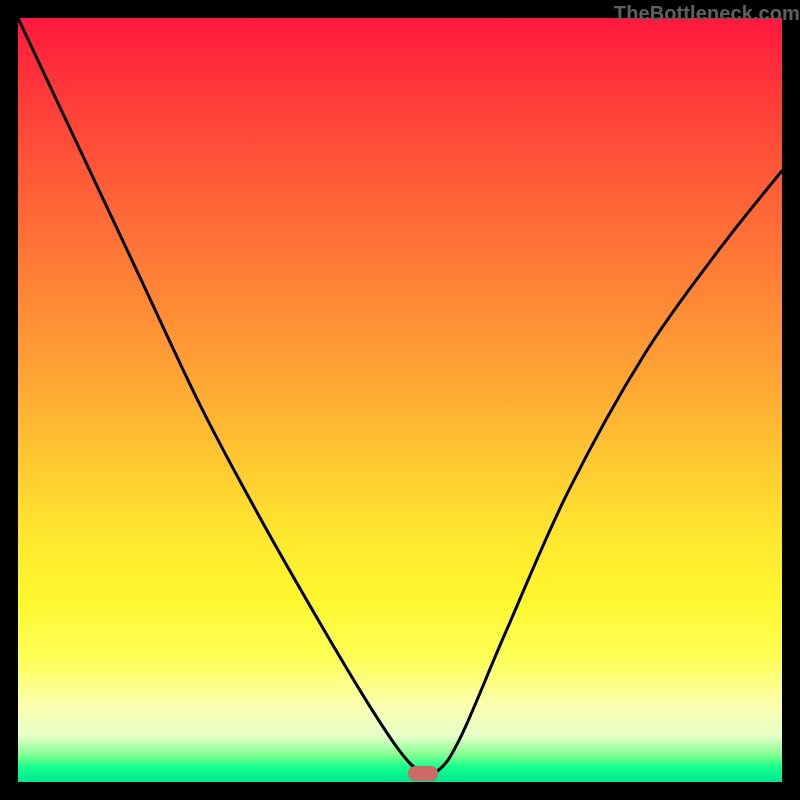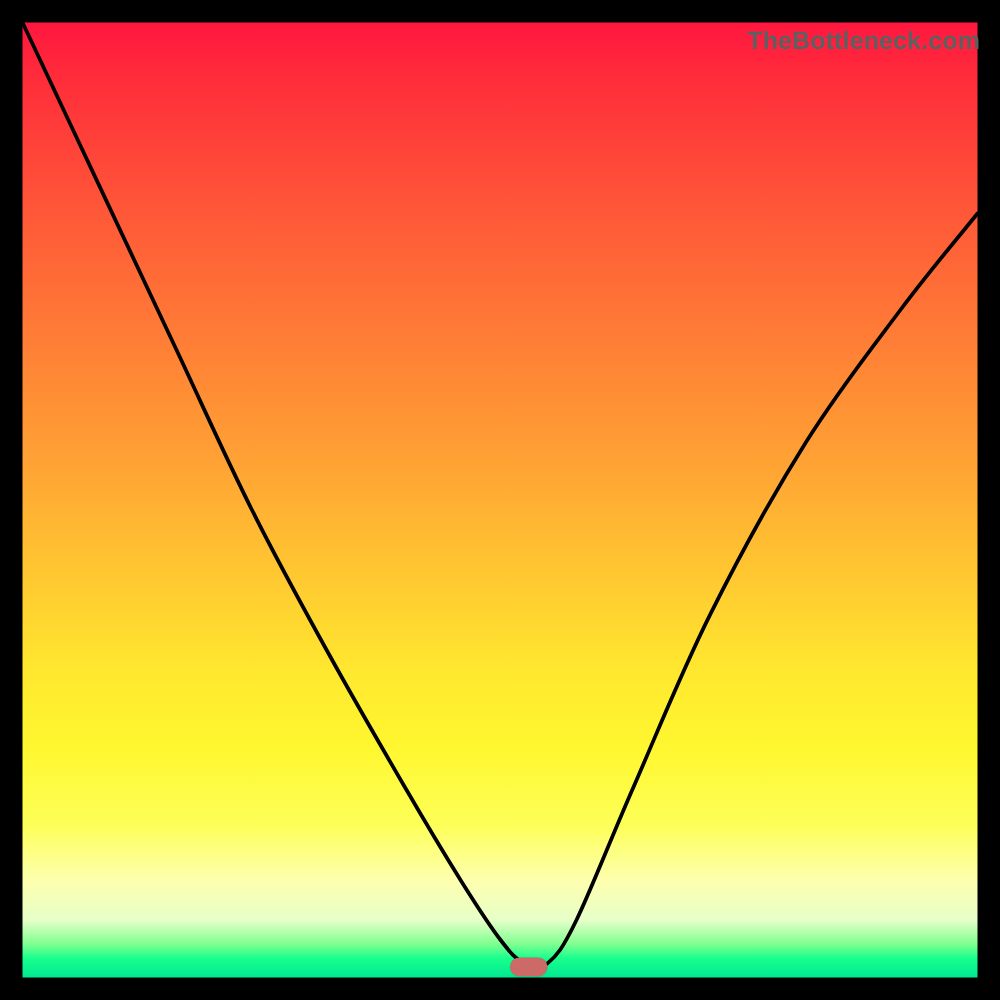--- a/index.html
+++ b/index.html
@@ -31,28 +31,27 @@
       #fdffb0 90%,
       #e6ffc8 94%,
       #7fff90 96.5%,
       #18ff8d 98%,
       #00e890 100%
     );
   }
   .watermark {
     position: absolute;
     top: 2px;
-    right: 16px;
+    right: 0;
     font-family: Arial, Helvetica, sans-serif;
     font-size: 20px;
     font-weight: 600;
     color: #5f5f5f;
     letter-spacing: 0.1px;
     text-shadow: 0 0 1px rgba(255,255,255,0.05);
-    margin-top: 20px;
   }
   svg.curve {
     position: absolute;
     left: 0; top: 0;
     width: 764px;
     height: 764px;
     overflow: visible;
   }
   .marker {
     position: absolute;

